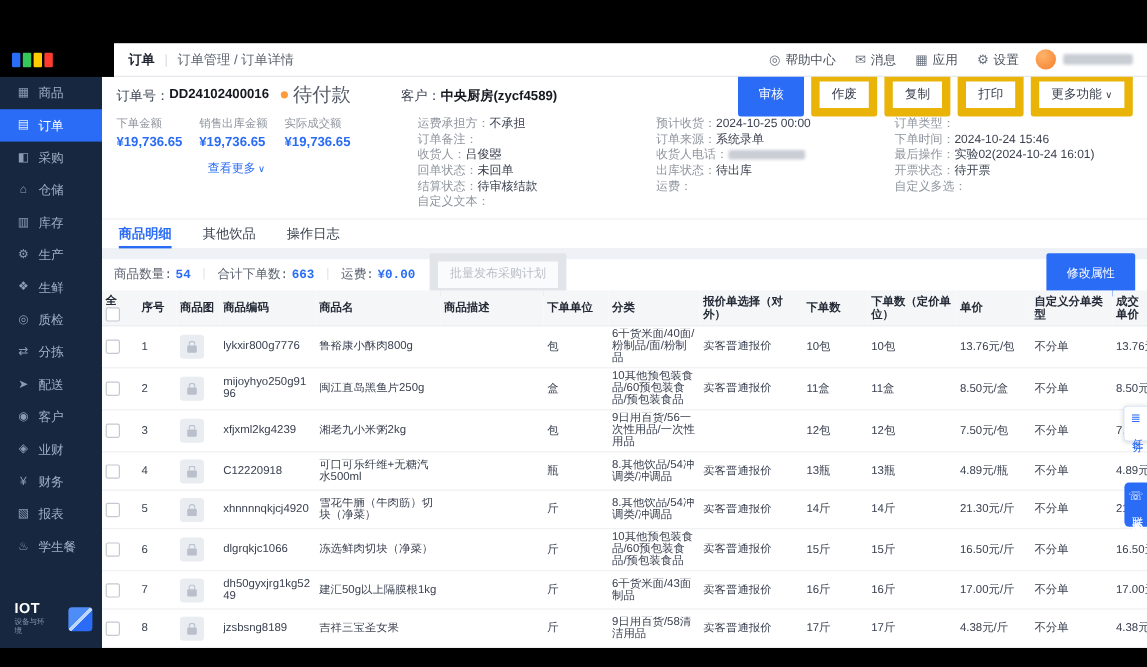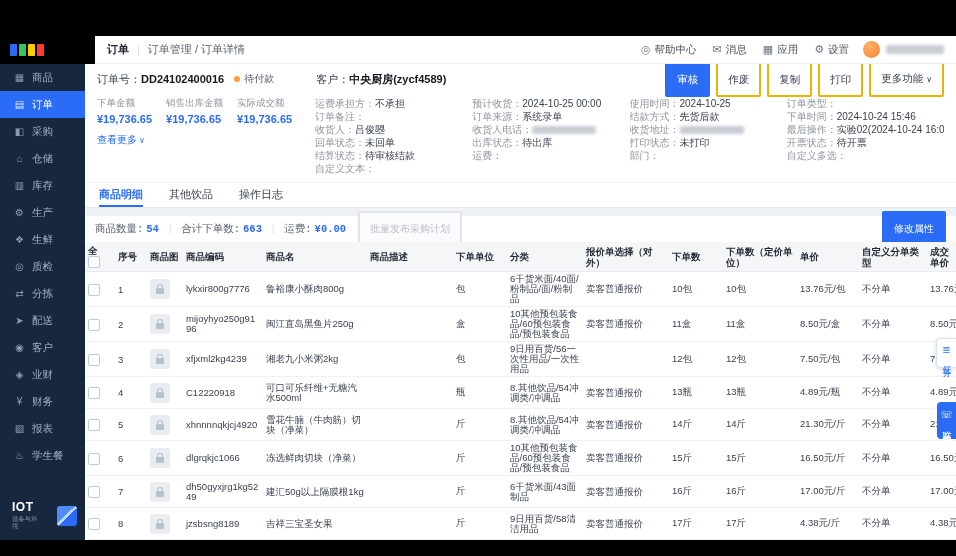--- a/index.html
+++ b/index.html
@@ -37,35 +37,35 @@
   .iot-sub{color:#8396ad;font-size:7px;transform:scale(.9);transform-origin:left;}
   .iot-badge{width:20px;height:20px;border-radius:3px;background:linear-gradient(135deg,#4e8df7 45%,#bcd6ff 45%,#bcd6ff 55%,#2a6cf5 55%);flex:none;}
 
   
   .content{flex:1;min-width:0;background:var(--content-bg);overflow:hidden;display:flex;flex-direction:column;}
   .order-card{background:#fff;flex:none;}
   .order-row1{height:26px;display:flex;align-items:center;padding:2px 12px 0;font-size:11px;}
   .ol{color:#3a4150;}
   .ov{color:#15181f;font-weight:bold;}
   .dot{width:6px;height:6px;border-radius:50%;background:var(--orange);display:inline-block;margin:0 4px 0 10px;}
-  .status-txt{color:#555c68;font-size:10px;}
+  .status-txt{color:#555c68;font-size:16px;}
   .cust{margin-left:42px;}
   .order-actions{margin-left:auto;display:flex;gap:6px;align-items:center;}
-  .btn{height:36px;line-height:18px;padding:0 10px;font-size:10.5px;border-radius:2px;border:2px solid #eab308;background:#fff;color:#3a4150;cursor:pointer;font-family:inherit;}
+  .btn{height:36px;line-height:18px;padding:0 10px;font-size:10.5px;border-radius:2px;border:7px solid #eab308;background:#fff;color:#3a4150;cursor:pointer;font-family:inherit;}
   .btn.primary{background:var(--accent);border-color:var(--accent);color:#fff;}
   .btn.disabled{color:#b9bec7;background:#fafbfc;border-color:#e1e4e9;cursor:not-allowed;}
   .btn .caret{font-size:8px;margin-left:3px;}
   .order-row2{display:flex;padding:5px 12px 7px;gap:18px;}
   .amounts-wrap{width:200px;flex:none;}
   .amounts{display:flex;gap:14px;}
   .amt-label{font-size:9.5px;color:#8f959e;white-space:nowrap;}
   .amt-value{font-size:11px;color:var(--accent);font-weight:bold;margin-top:3px;white-space:nowrap;}
-  .see-more{color:var(--accent);font-size:10px;margin-top:8px;cursor:pointer;}
+  .see-more{color:var(--accent);font-size:10px;margin-top:8px;text-align:center;cursor:pointer;}
   .see-more .caret{font-size:8px;margin-left:2px;}
-  .detail-grid{flex:1;display:flex;gap:0;}
+  .detail-grid{flex:1;display:flex;gap:0;margin-left:33px;}
   .detail-col{flex:1;min-width:0;}
   .detail-row{font-size:10px;line-height:13px;white-space:nowrap;overflow:hidden;}
   .dl{color:#8f959e;}
   .dv{color:#3a4150;}
   .detail-redacted{width:64px;height:8px;vertical-align:middle;}
 
   
   .tabs-row{background:#fff;height:24px;display:flex;gap:26px;align-items:stretch;padding:0 14px;border-top:1px solid #f0f1f4;border-bottom:1px solid #e8eaef;flex:none;}
   .tab{font-size:11px;color:#3a4150;display:flex;align-items:center;cursor:pointer;border-bottom:2px solid transparent;}
   .tab.active{color:var(--accent);border-bottom-color:var(--accent);font-weight:bold;}
@@ -257,27 +257,20 @@
                 <div class="detail-row"><span class="dl">自定义文本：</span><span class="dv"></span></div>
               </div>
               <div class="detail-col">
                 <div class="detail-row"><span class="dl">预计收货：</span><span class="dv">2024-10-25 00:00</span></div>
                 <div class="detail-row"><span class="dl">订单来源：</span><span class="dv">系统录单</span></div>
                 <div class="detail-row"><span class="dl">收货人电话：</span><span class="redacted detail-redacted"></span></div>
                 <div class="detail-row"><span class="dl">出库状态：</span><span class="dv">待出库</span></div>
                 <div class="detail-row"><span class="dl">运费：</span><span class="dv"></span></div>
               </div>
               <div class="detail-col">
-                <div class="detail-row"><span class="dl">使用时间：</span><span class="dv">2024-10-25</span></div>
-                <div class="detail-row"><span class="dl">结款方式：</span><span class="dv">先货后款</span></div>
-                <div class="detail-row"><span class="dl">收货地址：</span><span class="redacted detail-redacted"></span></div>
-                <div class="detail-row"><span class="dl">打印状态：</span><span class="dv">未打印</span></div>
-                <div class="detail-row"><span class="dl">部门：</span><span class="dv"></span></div>
-              </div>
-              <div class="detail-col">
                 <div class="detail-row"><span class="dl">订单类型：</span><span class="dv"></span></div>
                 <div class="detail-row"><span class="dl">下单时间：</span><span class="dv">2024-10-24 15:46</span></div>
                 <div class="detail-row"><span class="dl">最后操作：</span><span class="dv">实验02(2024-10-24 16:01)</span></div>
                 <div class="detail-row"><span class="dl">开票状态：</span><span class="dv">待开票</span></div>
                 <div class="detail-row"><span class="dl">自定义多选：</span><span class="dv"></span></div>
               </div>
             </div>
         </div>
       </div>
 

